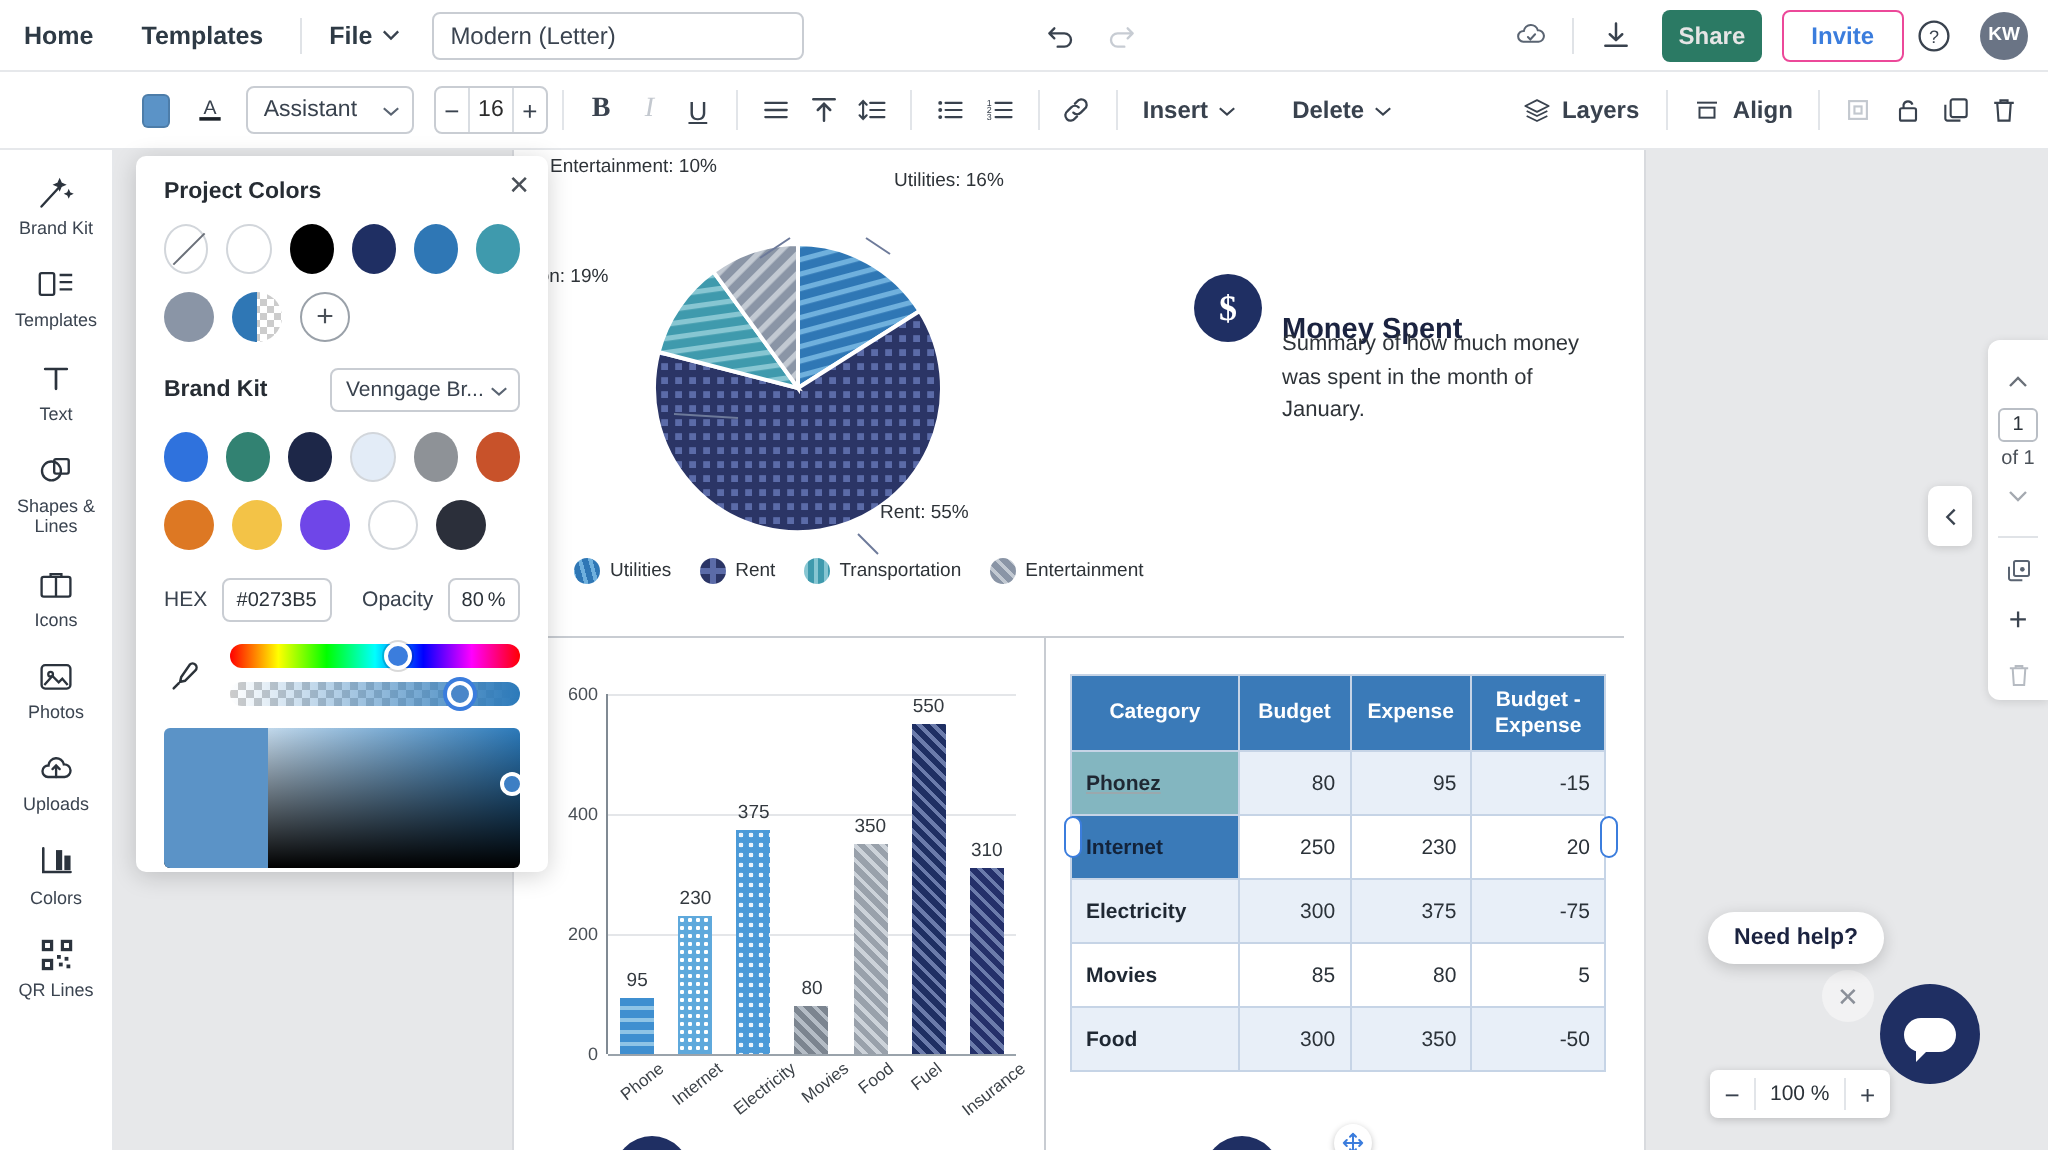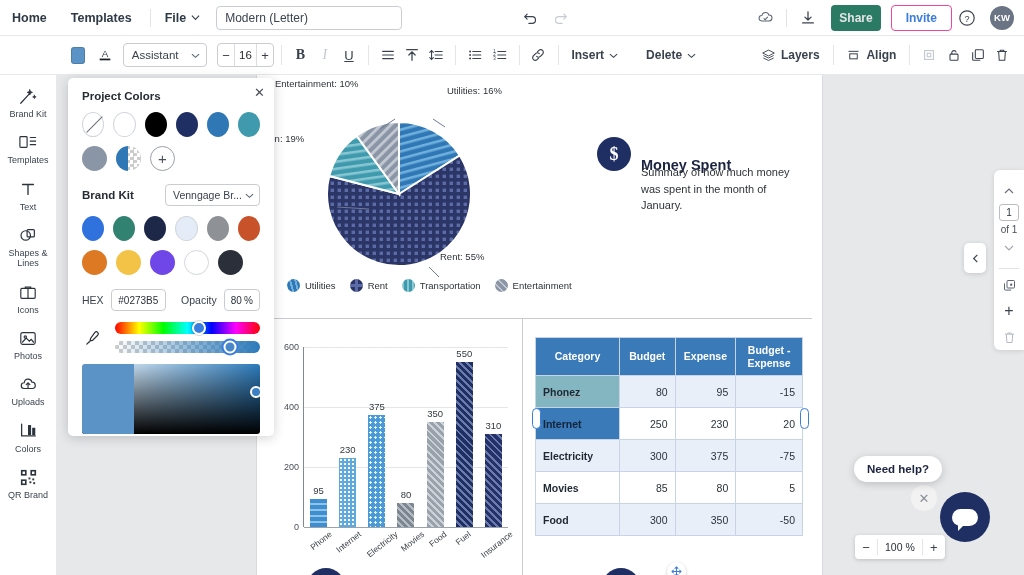--- a/index.html
+++ b/index.html
@@ -593,21 +593,21 @@
               <rect x="11" y="14" width="2" height="2"></rect>
               <rect x="15" y="15" width="2" height="2"></rect>
             </g>
             <g fill="#fff">
               <rect x="3.7" y="3.7" width="2.6" height="2.6"></rect>
               <rect x="13.7" y="3.7" width="2.6" height="2.6"></rect>
               <rect x="3.7" y="13.7" width="2.6" height="2.6"></rect>
             </g>
           </svg>
       </div>
-      <div class="sb-label">QR Brand</div>
+      <div class="sb-label">QR Lines</div>
     </div>
   </div>
 
   <div class="canvas-area">
     <div class="page">
       <div class="page-divider-h"></div>
       <div class="page-divider-v"></div>
 
       <div class="pie-wrap">
         <svg width="300" height="200" viewBox="0 0 300 200">

